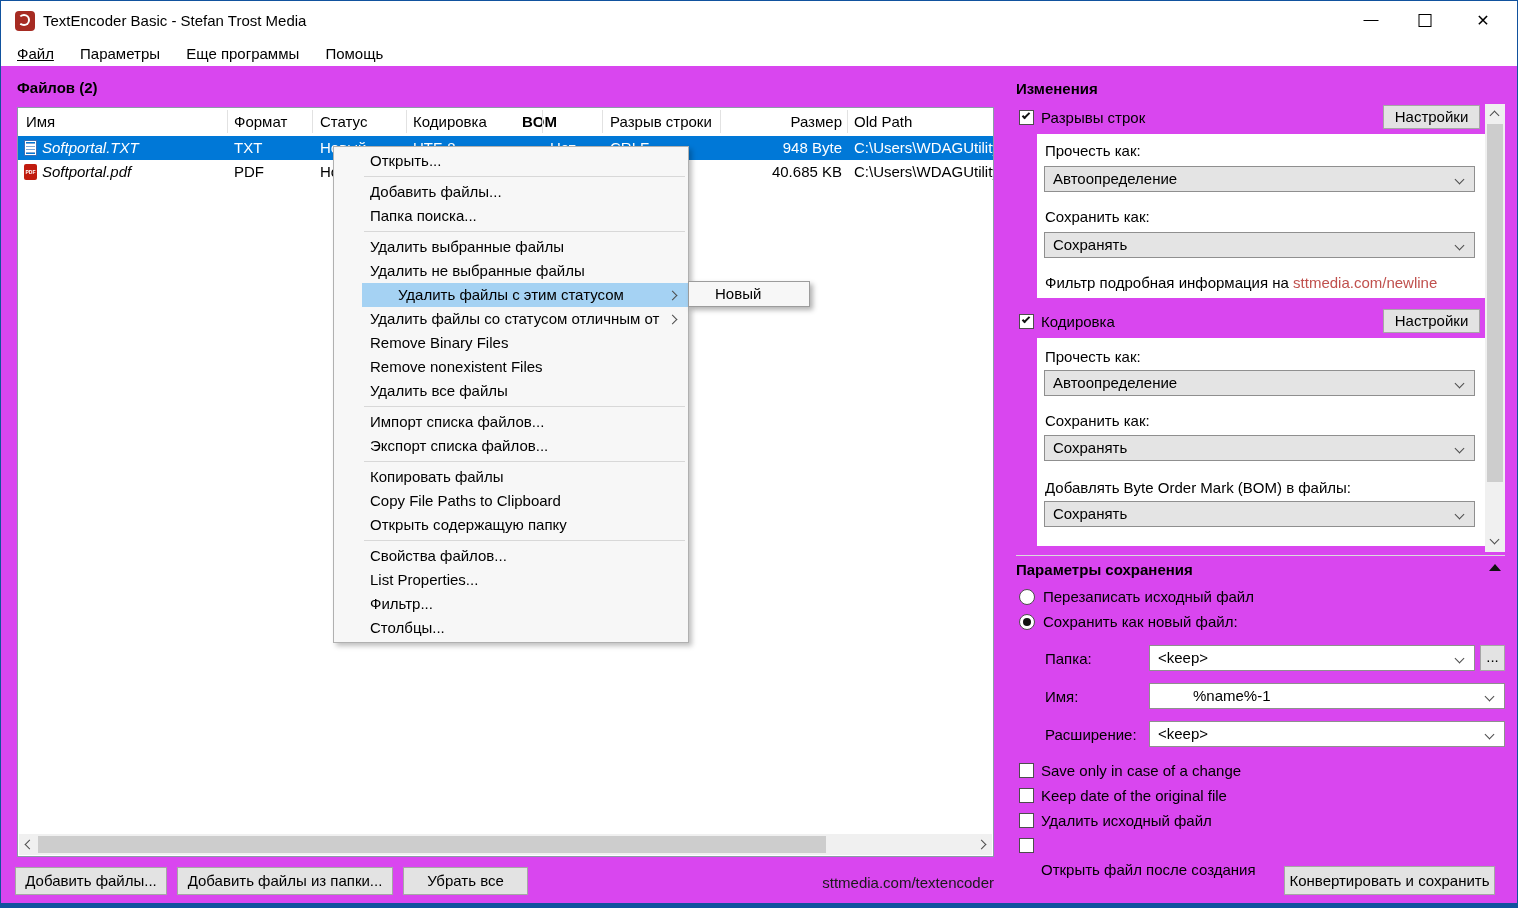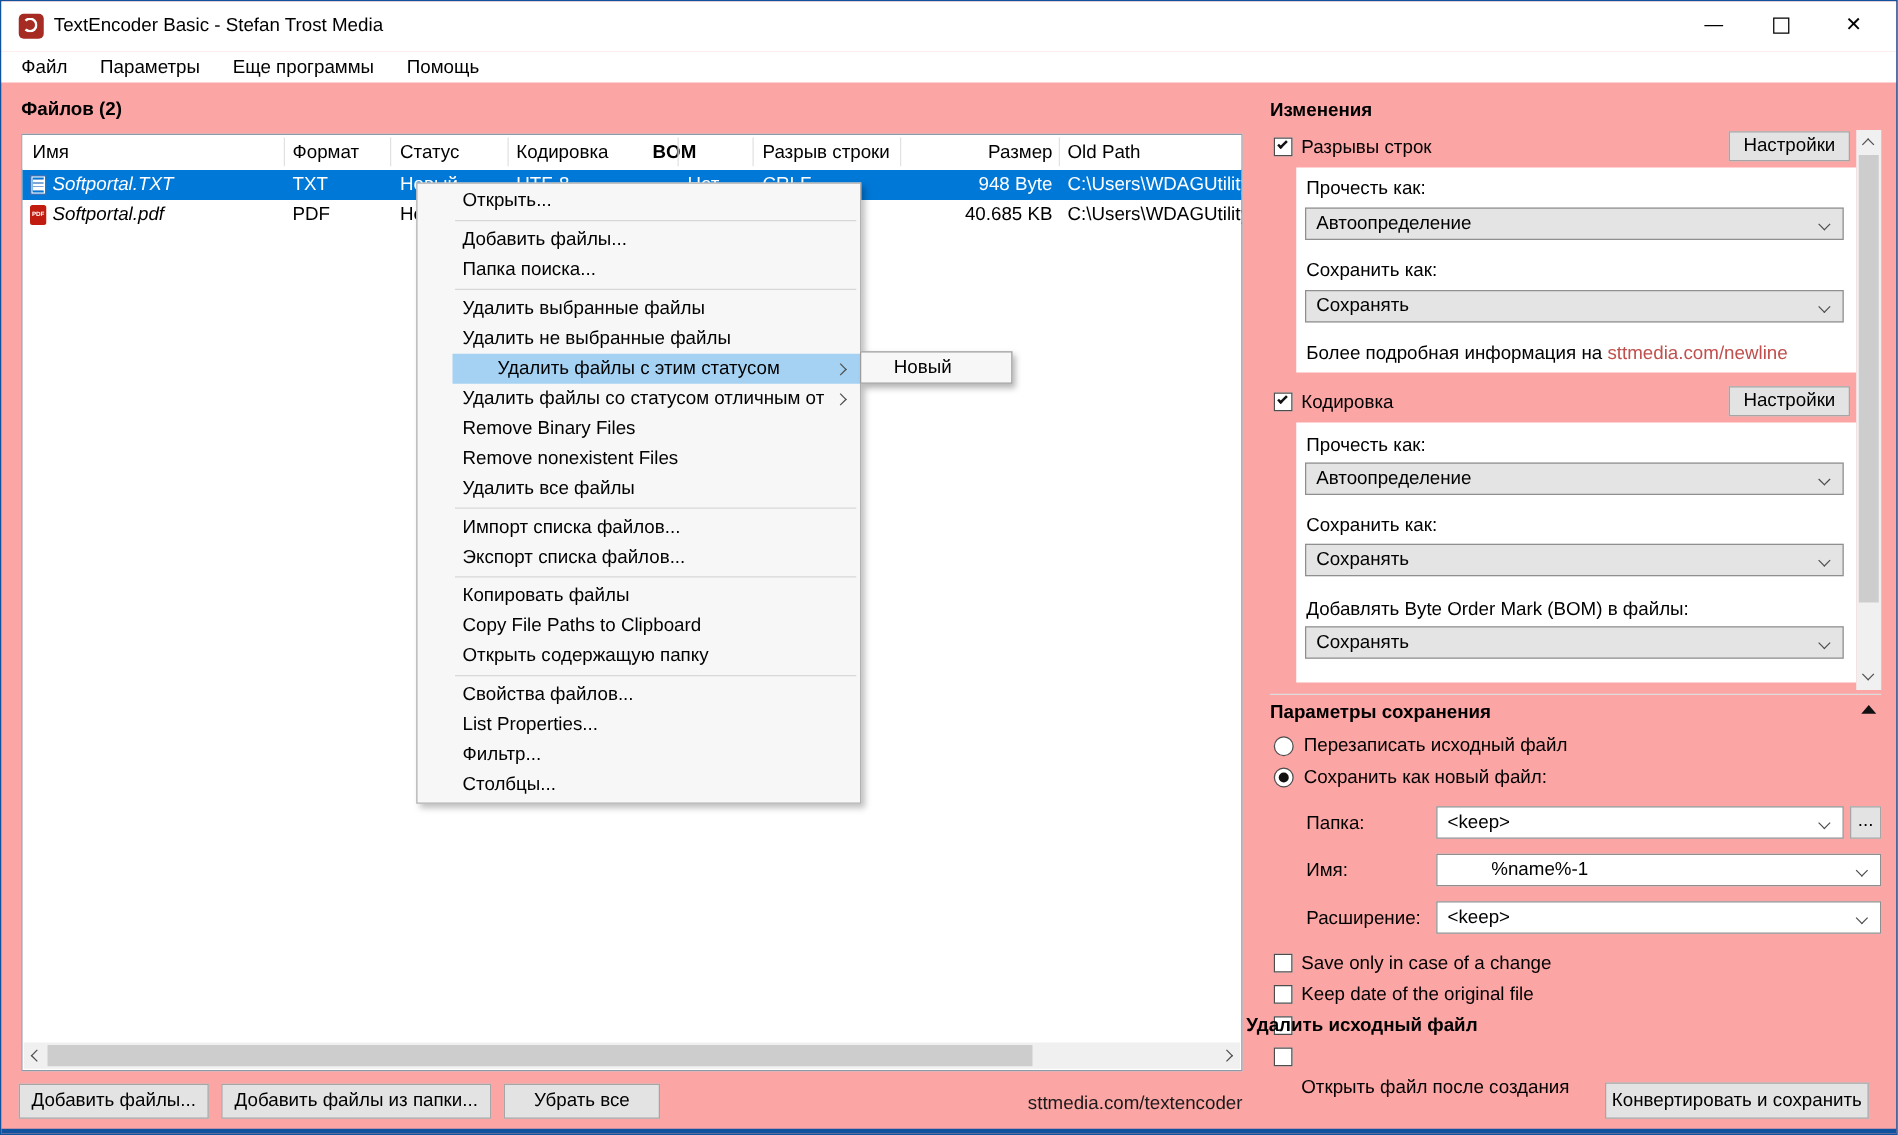--- a/index.html
+++ b/index.html
@@ -1,37 +1,37 @@
 <!DOCTYPE html>
 <html><head>
 <meta charset="utf-8">
 <style>
   * { margin:0; padding:0; box-sizing:border-box; }
   html,body { background:#444; }
   #app {
     position:relative; width:1518px; height:908px;
-    background:#fca5a5; border:1px solid #11529e; overflow:hidden;
+    background:#d946ef; border:1px solid #11529e; overflow:hidden;
     font-family:"Liberation Sans", sans-serif; font-size:15px; color:#000;
   }
   
   .titlebar { position:absolute; left:0; top:0; width:100%; height:40px; background:#fff; }
   .app-icon { position:absolute; left:14px; top:10px; width:20px; height:20px; background:#a62b22; border-radius:4px; }
   .app-icon .swirl { position:absolute; left:3px; top:3px; width:12px; height:12px; border:2px solid #fff; border-radius:50%; border-left-color:transparent; }
   .title-text { position:absolute; left:42px; top:0; line-height:40px; }
   .winbtn { position:absolute; top:0; height:40px; text-align:center; cursor:default; }
   .wb-min { left:1346px; width:48px; }
   .wb-max { left:1400px; width:48px; }
   .wb-close { left:1454px; width:56px; }
   .glyph-min { position:absolute; left:50%; top:19px; width:15px; height:1px; background:#000; transform:translateX(-50%); }
   .glyph-max { position:absolute; left:50%; top:13px; width:13px; height:13px; border:1px solid #000; transform:translateX(-50%); }
   .glyph-close { line-height:40px; font-size:16px; color:#000; }
   
   .menubar { position:absolute; left:0; top:40px; width:100%; height:25px; background:#fff; }
   .menubar .mitem { display:inline-block; padding:0 11px; line-height:25px; }
-  .menubar .mitem:first-child { margin-left:5px; }
+  .menubar .mitem:first-child { margin-left:5px;text-decoration:underline; }
   
   .files-title { position:absolute; left:16px; top:78px; font-weight:bold; }
   .table { position:absolute; left:16px; top:106px; width:977px; height:750px; background:#fff; border:1px solid #8c9aa8; }
   .thead { position:absolute; left:0; top:0; width:100%; height:27px; background:#fff; }
   .th { position:absolute; top:0; line-height:27px; white-space:nowrap; }
   .colsep { position:absolute; top:2px; width:1px; height:23px; background:#e2e2e2; }
   .row { position:absolute; left:0; width:975px; height:24px; }
   .row .cell { position:absolute; top:0; line-height:24px; white-space:nowrap; overflow:hidden; }
   .row-selected { background:#0078d7; color:#fff; }
   .c-name { left:24px; width:200px;font-style:italic; }
@@ -218,21 +218,21 @@
     <div class="combo" style="left:7px; top:32px; width:431px;">
       <span>Автоопределение</span>
       <span class="chev chev-down"></span>
     </div>
     <div class="flabel" style="left:8px; top:74px;">Сохранить как:</div>
     <div class="combo" style="left:7px; top:98px; width:431px;">
       <span>Сохранять</span>
       <span class="chev chev-down"></span>
     </div>
     <div class="flabel" style="left:8px; top:140px;">
-      <span>Более подробная информация на </span><span class="link-red">sttmedia.com/newline</span>
+      <span>Фильтр подробная информация на </span><span class="link-red">sttmedia.com/newline</span>
     </div>
   </div>
 
   <div class="checkbox" style="left:1018px; top:313px;">
       <div class="check"></div>
     </div>
   <div class="cb-label" style="left:1040px; top:312px;">Кодировка</div>
   <div class="btn" style="left:1382px; top:308px; width:97px; height:24px; line-height:22px;">Настройки</div>
 
   <div class="panel" style="left:1036px; top:337px; width:448px; height:208px;">
@@ -288,21 +288,21 @@
   <div class="combo white" style="left:1148px; top:720px; width:356px;">
     <span>&lt;keep&gt;</span>
     <span class="chev chev-down"></span>
   </div>
 
   <div class="checkbox" style="left:1018px; top:762px;"></div>
   <div class="cb-label" style="left:1040px; top:761px;">Save only in case of a change</div>
   <div class="checkbox" style="left:1018px; top:787px;"></div>
   <div class="cb-label" style="left:1040px; top:786px;">Keep date of the original file</div>
   <div class="checkbox" style="left:1018px; top:812px;"></div>
-  <div class="cb-label" style="left:996px; top:811px;font-weight:bold;">Удалить исходный файл</div>
+  <div class="cb-label" style="left:1040px; top:811px;">Удалить исходный файл</div>
   <div class="checkbox" style="left:1018px; top:837px;"></div>
   <div class="cb-label" style="left:1040px; top:836px;margin-top:24px;">Открыть файл после создания</div>
 
   <div class="btn" style="left:1283px; top:865px; width:211px; height:29px; line-height:27px;">Конвертировать и сохранить</div>
 
   <div class="btn" style="left:14px; top:866px; width:152px; height:28px; line-height:26px;">Добавить файлы...</div>
   <div class="btn" style="left:176px; top:866px; width:216px; height:28px; line-height:26px;">Добавить файлы из папки...</div>
   <div class="btn" style="left:402px; top:866px; width:125px; height:28px; line-height:26px;">Убрать все</div>
   <div class="site-label" style="left:780px; top:873px; width:213px; text-align:right; color:#1a1a1a;">sttmedia.com/textencoder</div>
 

